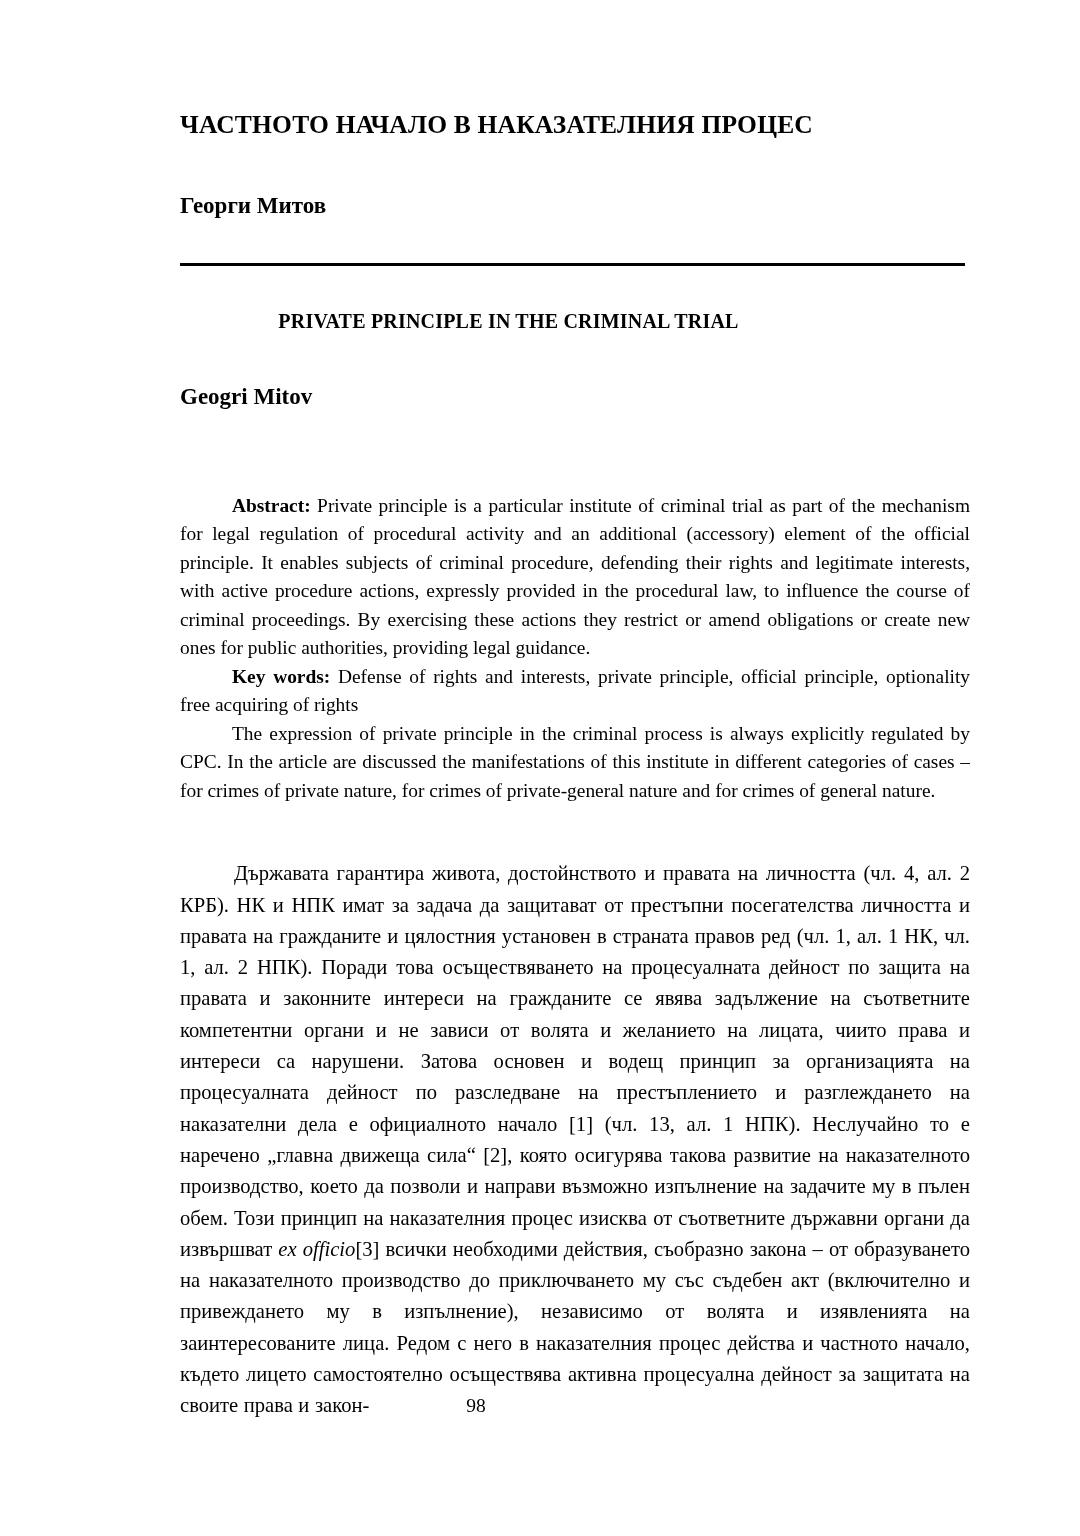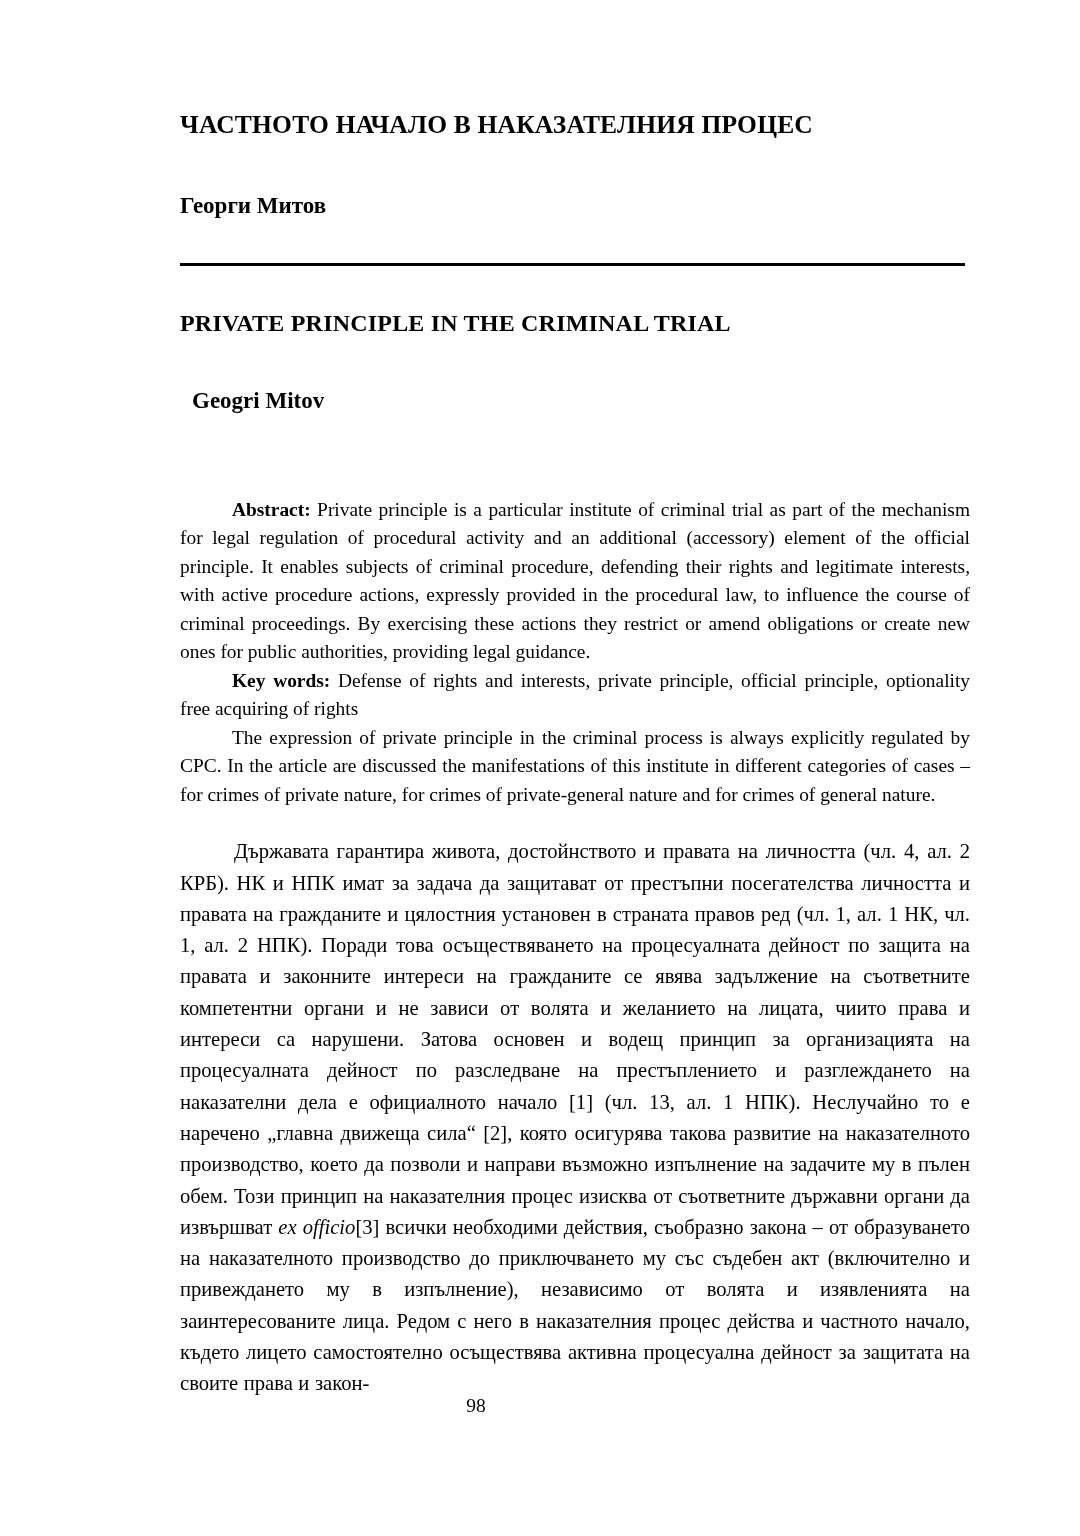--- a/index.html
+++ b/index.html
@@ -35,48 +35,49 @@
     font-weight: bold;
     margin: 52px 0 16px 0;
   }
   .rule {
     border: none;
     border-top: 3px solid #000;
     margin: 44px 0 0 0;
     width: 785px;
   }
   .title-en {
-    font-size: 24px;
+    font-size: 20px;
     font-weight: bold;
     letter-spacing: 0.2px;
     margin: 44px 0 0 0;
+    text-align: center;
   }
   .author-en {
     font-size: 23px;
     font-weight: bold;
-    margin: 51px 0 0 12px;
+    margin: 51px 0 0 0;
   }
   .abstract-block {
     margin-top: 82px;
     width: 790px;
   }
   p.just {
     text-align: justify;
     margin: 0;
     font-size: 19.4px;
     line-height: 1.47;
   }
   p.indent {
     text-indent: 52px;
   }
   .lead {
     font-weight: bold;
   }
   .body-block {
-    margin-top: 27px;
+    margin-top: 53px;
     width: 790px;
   }
   p.body-text {
     text-align: justify;
     margin: 0;
     font-size: 20.6px;
     line-height: 1.52;
     text-indent: 54px;
     word-spacing: 0.4px;
   }

